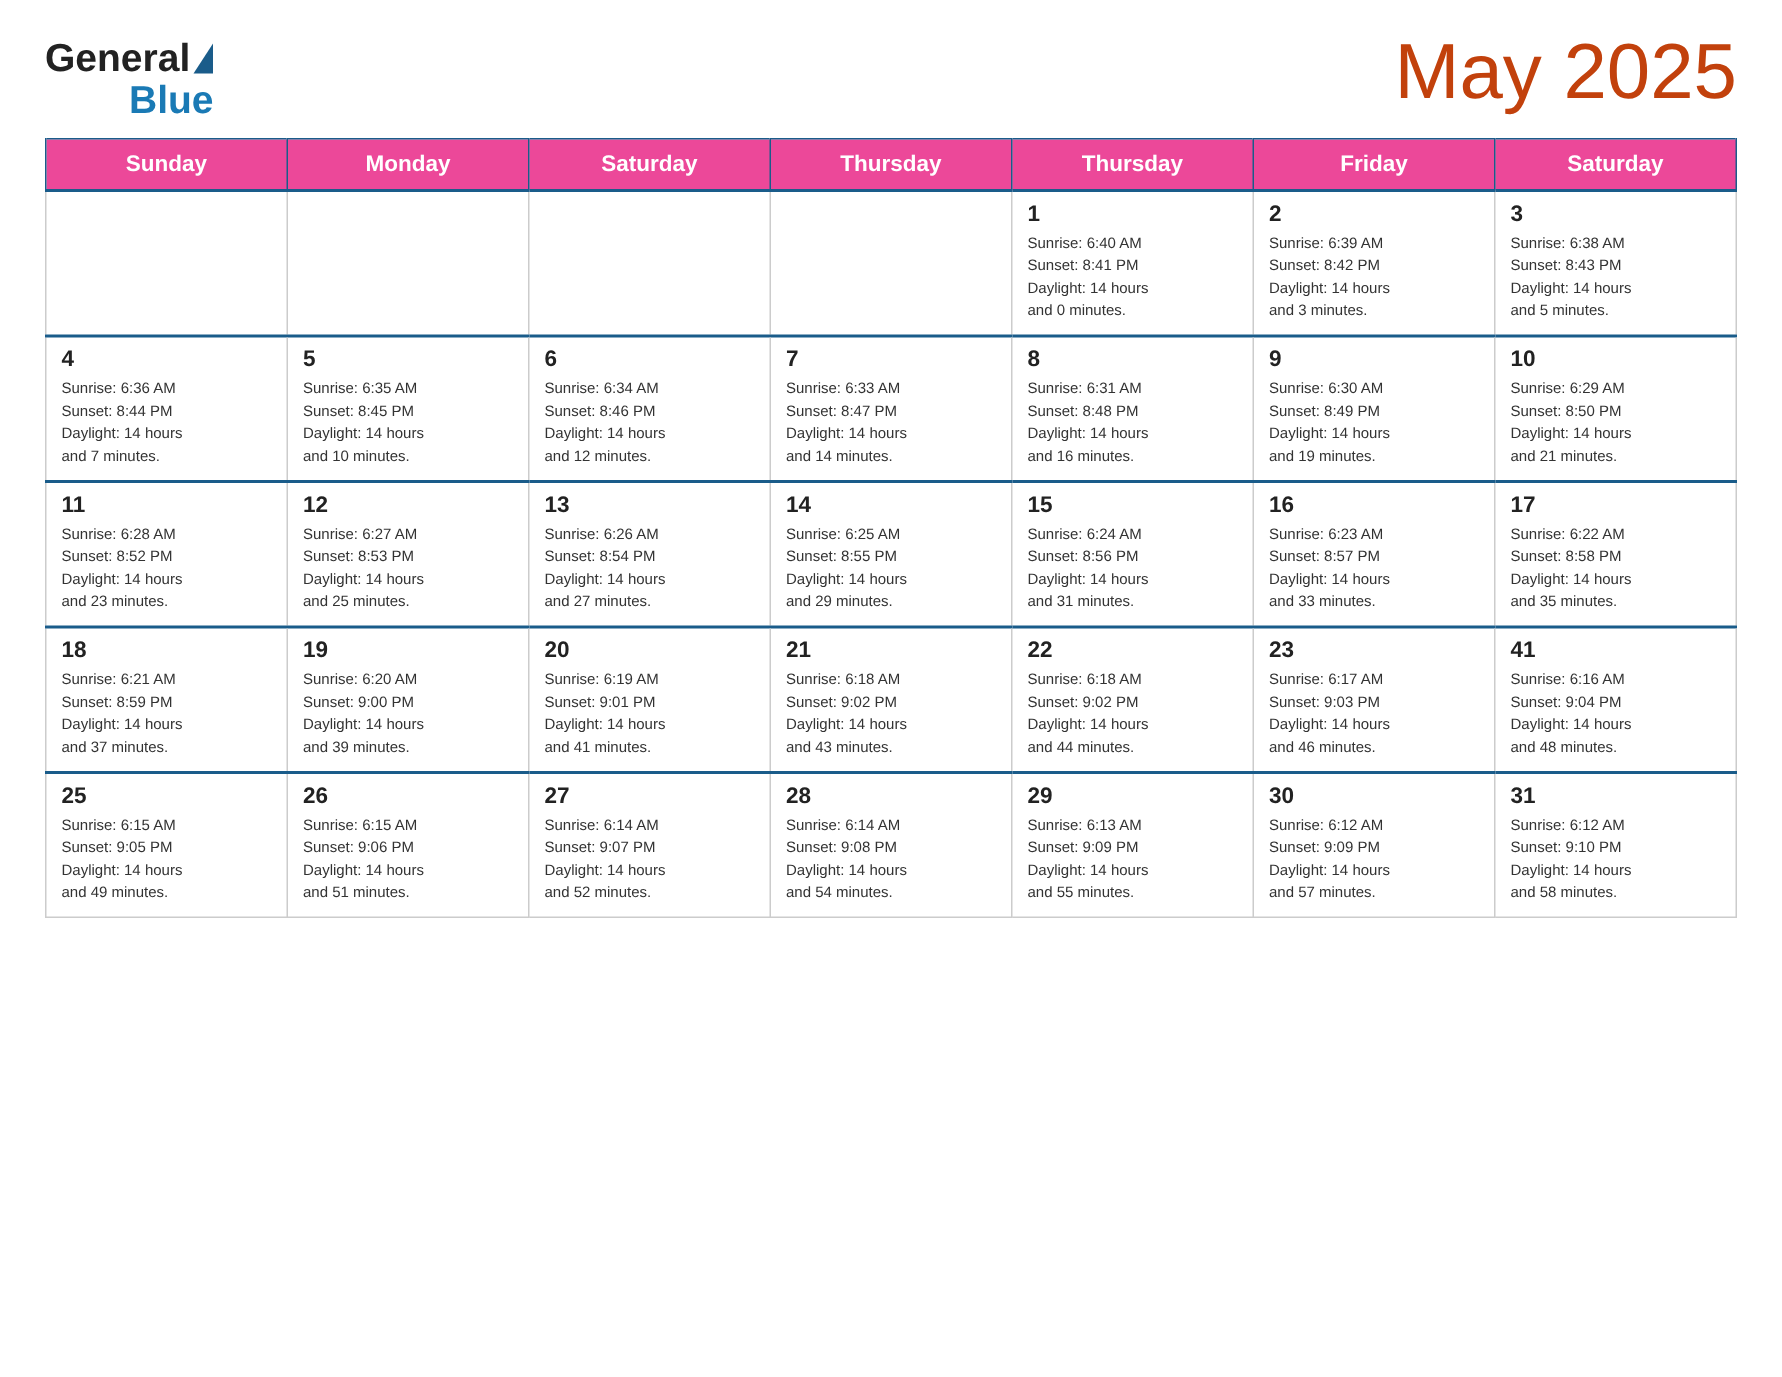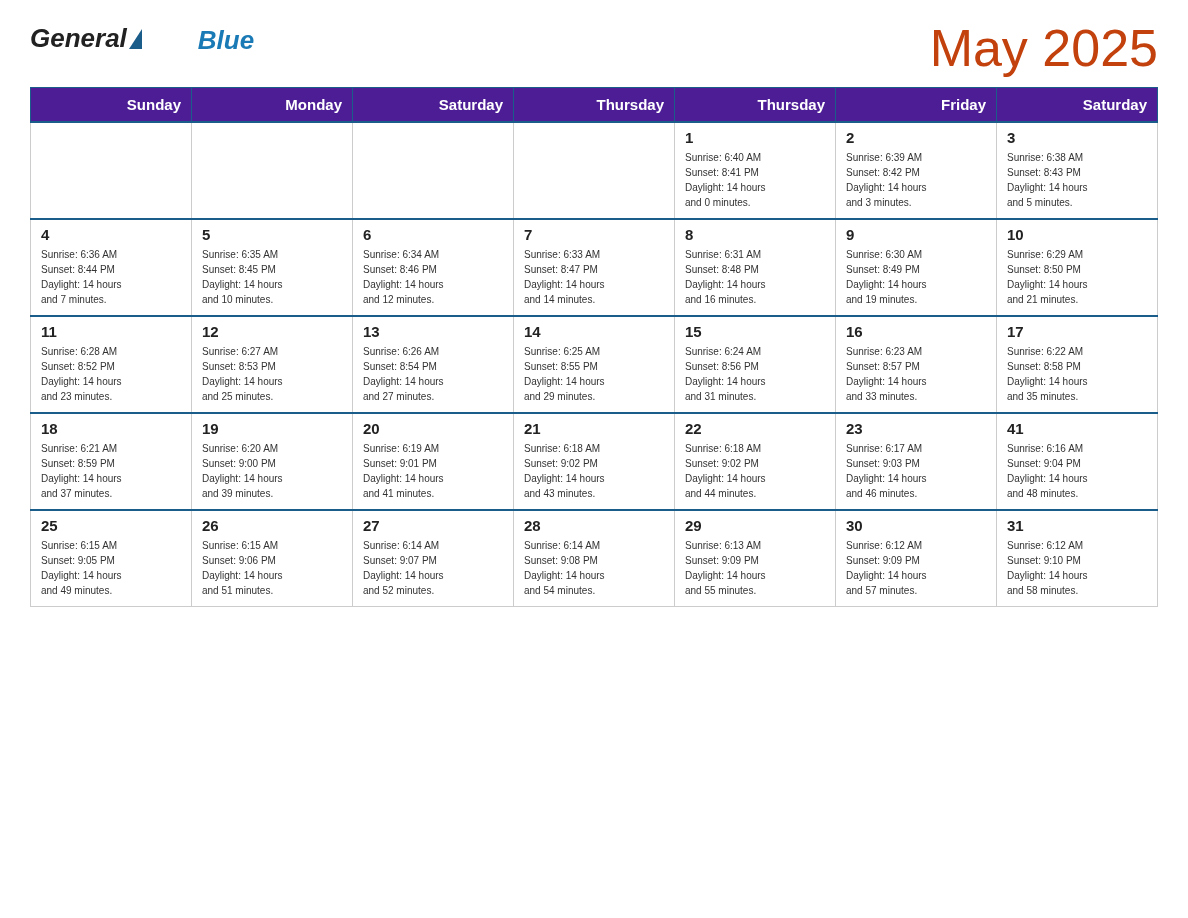--- a/index.html
+++ b/index.html
@@ -12,23 +12,23 @@
       padding: 20px 30px 30px 30px;
     }
     .header {
       display: flex;
       justify-content: space-between;
       align-items: flex-start;
       margin-bottom: 10px;
     }
     .logo {
       display: flex;
+      flex-direction: column;
       align-items: flex-start;
       padding-top: 5px;
-      font-style: italic;
     }
     .logo-text {
       display: flex;
       align-items: center;
       font-size: 26px;
       font-weight: bold;
       color: #222;
       line-height: 1;
     }
     .logo-general { color: #222; }
@@ -61,26 +61,26 @@
       font-size: 20px;
       color: #333;
       margin-top: 4px;
     }
     .calendar {
       width: 100%;
       border-collapse: collapse;
       border: 1px solid #1a5c8a;
     }
     .calendar th {
-      background-color: #4c1d95;
+      background-color: #ec4899;
       color: #fff;
       font-size: 15px;
       font-weight: bold;
       padding: 8px 10px;
-      text-align: right;
+      text-align: center;
       border: 1px solid #1a5c8a;
     }
     .calendar td {
       vertical-align: top;
       padding: 6px 10px 8px 10px;
       border: 1px solid #ccc;
       width: calc(100% / 7);
       min-height: 90px;
       font-size: 13px;
       color: #333;

